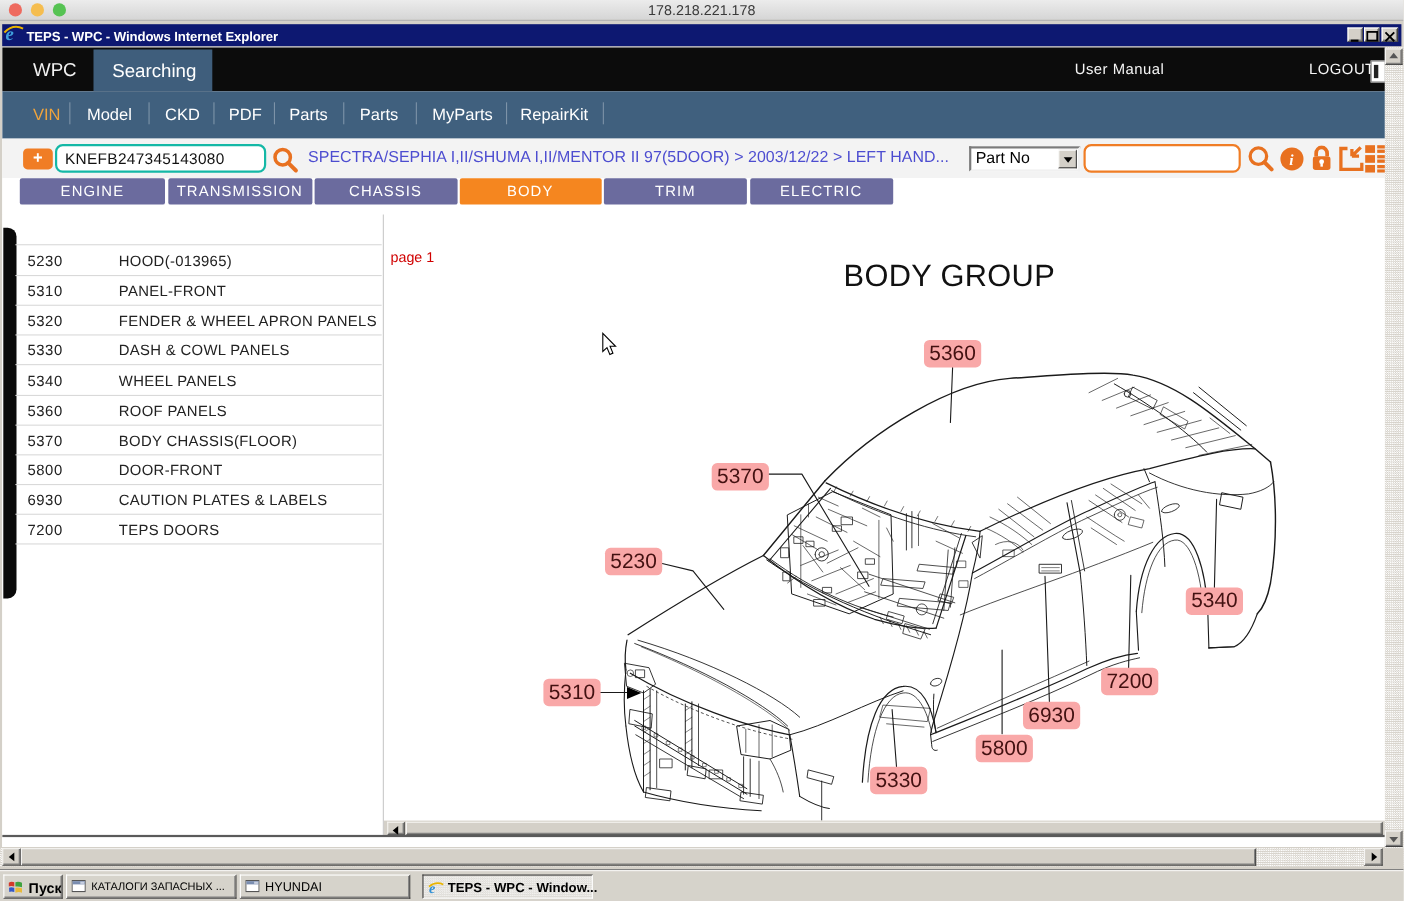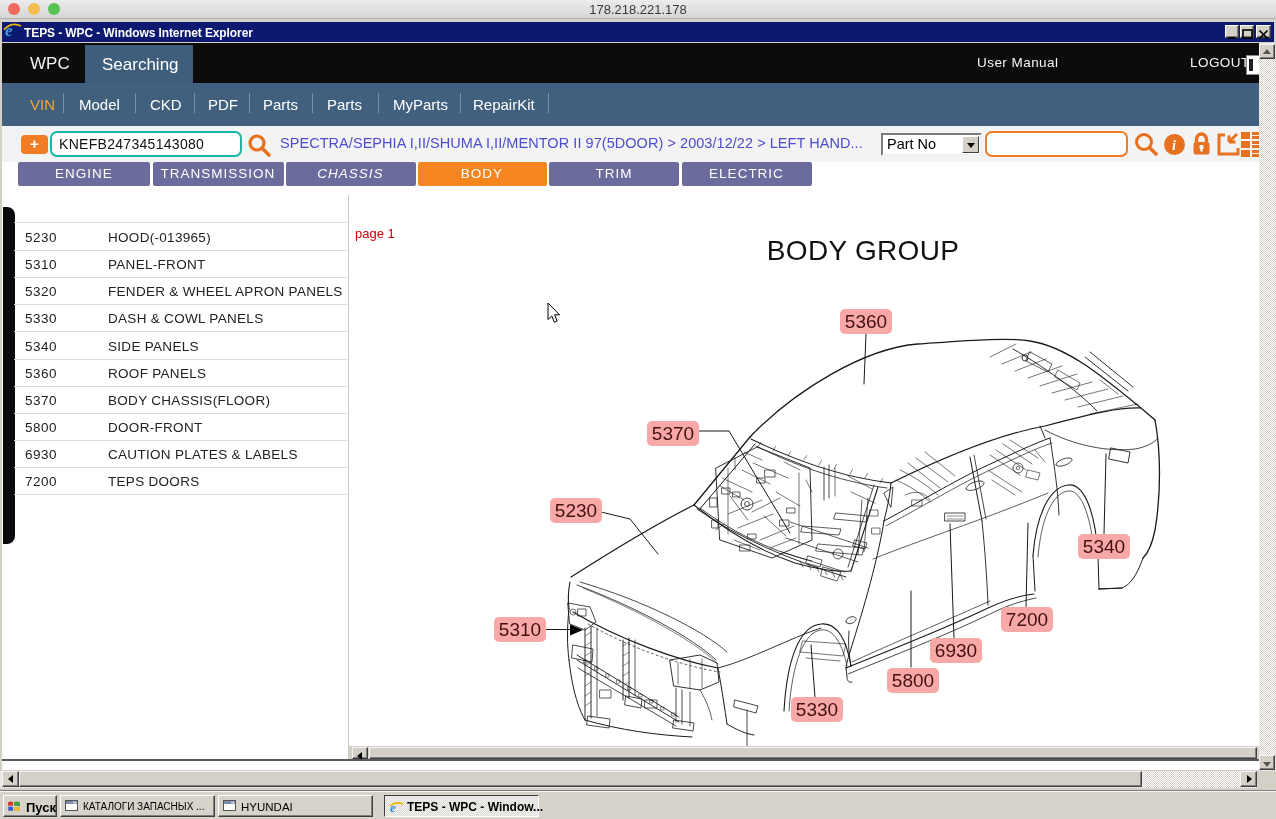--- a/index.html
+++ b/index.html
@@ -168,21 +168,21 @@
         <rect x="11" y="10" width="9" height="3" fill="#e87120"></rect>
         <rect x="11" y="14" width="9" height="3" fill="#e87120"></rect>
         <rect x="0" y="19" width="9" height="7" fill="#e87120"></rect>
         <rect x="11" y="19" width="9" height="3" fill="#e87120"></rect>
         <rect x="11" y="23" width="9" height="3" fill="#e87120"></rect>
       </svg>
     </div>
     <div id="catrow">
       <div class="cat" style="left:16px;width:132px;background:#6b6b9e;">ENGINE</div>
       <div class="cat" style="left:150.5px;width:131px;background:#6b6b9e;">TRANSMISSION</div>
-      <div class="cat" style="left:283.5px;width:130px;background:#6b6b9e;font-style:italic;">CHASSIS</div>
+      <div class="cat" style="left:283.5px;width:130px;background:#6b6b9e;">CHASSIS</div>
       <div class="cat" style="left:415.5px;width:129px;background:#f5861f;">BODY</div>
       <div class="cat" style="left:547px;width:130px;background:#6b6b9e;">TRIM</div>
       <div class="cat" style="left:679.5px;width:130px;background:#6b6b9e;">ELECTRIC</div>
       </div>
     <div id="main">
       <div id="blackstrip"></div>
       <div id="vdiv"></div>
       <div style="position:absolute;left:12px;top:27px;width:333px;height:1px;background:#d9d9d9;"></div>
       <div class="lrow" style="top:28.0px;">
         <b>5230</b>
@@ -195,21 +195,21 @@
       <div class="lrow" style="top:82.3px;">
         <b>5320</b>
         <span>FENDER &amp; WHEEL APRON PANELS</span>
       </div>
       <div class="lrow" style="top:109.4px;">
         <b>5330</b>
         <span>DASH &amp; COWL PANELS</span>
       </div>
       <div class="lrow" style="top:136.6px;">
         <b>5340</b>
-        <span>SIDE PANELS</span>
+        <span>WHEEL PANELS</span>
       </div>
       <div class="lrow" style="top:163.8px;">
         <b>5360</b>
         <span>ROOF PANELS</span>
       </div>
       <div class="lrow" style="top:190.9px;">
         <b>5370</b>
         <span>BODY CHASSIS(FLOOR)</span>
       </div>
       <div class="lrow" style="top:218.0px;">

